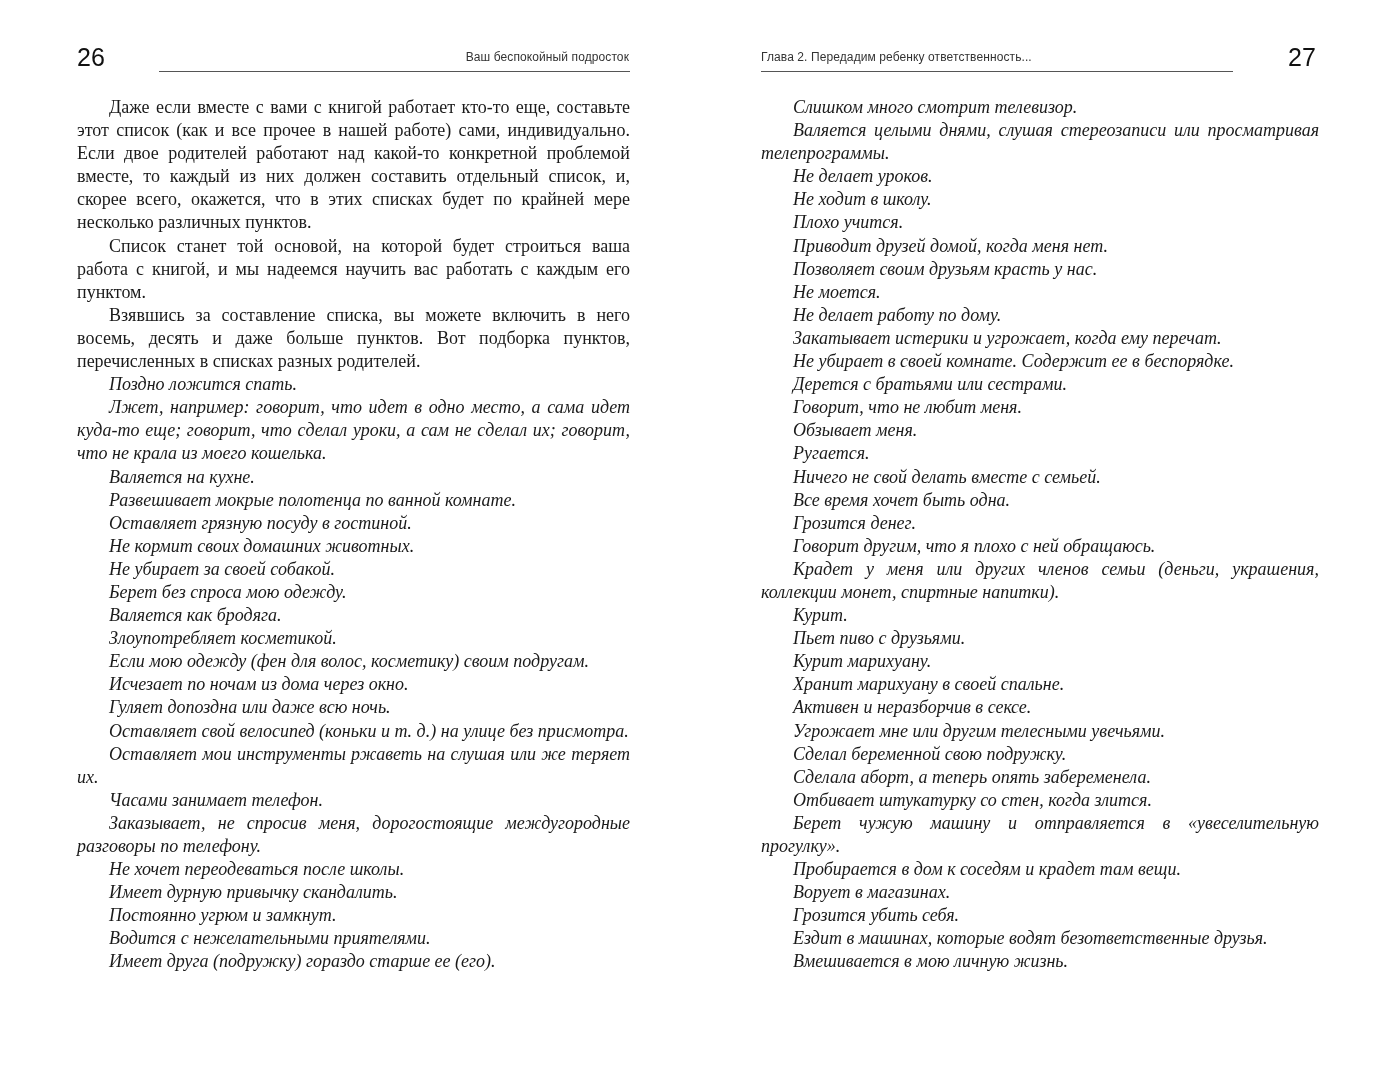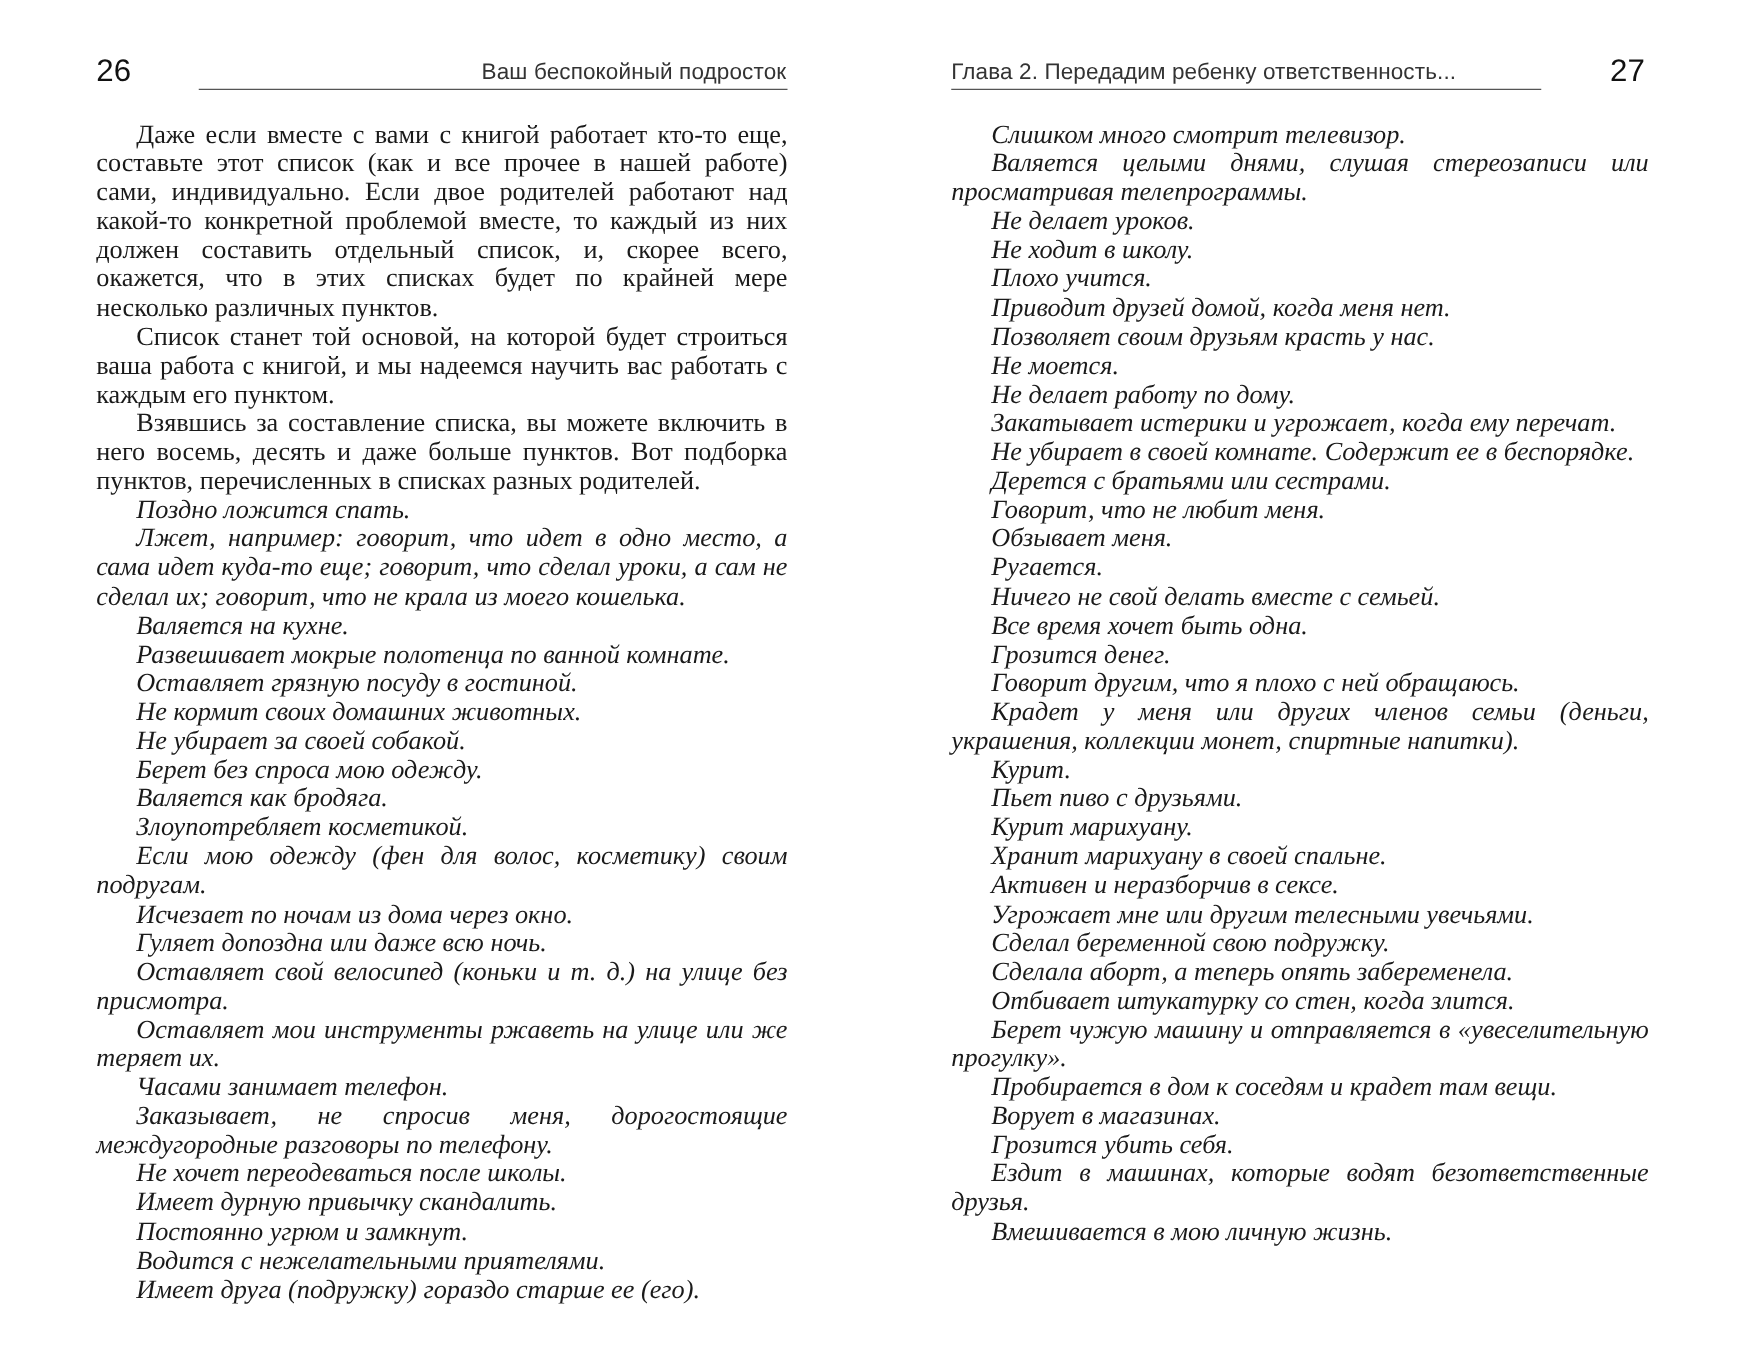--- a/index.html
+++ b/index.html
@@ -30,42 +30,42 @@
       color: #111;
       line-height: 30px;
     }
     .page-left .folio { left: 77px; }
     .page-right .folio { left: 590px; }
 
     .running-head {
       position: absolute;
       top: 48px;
       font-family: "Liberation Sans", "DejaVu Sans", sans-serif;
-      font-size: 18px;
+      font-size: 12px;
       color: #333;
       line-height: 18px;
       letter-spacing: 0.1px;
     }
     .page-left .running-head { right: 69px; text-align: right; }
     .page-right .running-head { left: 63px; }
 
     .rule {
       position: absolute;
       top: 71px;
       height: 1px;
       background: #555;
     }
     .page-left .rule { left: 159px; width: 471px; }
     .page-right .rule { left: 63px; width: 472px; }
 
     .body-text {
       position: absolute;
       top: 96px;
       font-family: "Liberation Serif", "DejaVu Serif", serif;
-      font-size: 21px;
+      font-size: 18px;
       line-height: 23.1px;
       color: #1a1a1a;
       text-align: justify;
     }
     .page-left .body-text { left: 77px; width: 553px; }
     .page-right .body-text { left: 63px; width: 558px; }
 
     .para {
       margin: 0;
       text-indent: 32px;
@@ -93,21 +93,21 @@
     <p class="para italic">Оставляет грязную посуду в гостиной.</p>
     <p class="para italic">Не кормит своих домашних животных.</p>
     <p class="para italic">Не убирает за своей собакой.</p>
     <p class="para italic">Берет без спроса мою одежду.</p>
     <p class="para italic">Валяется как бродяга.</p>
     <p class="para italic">Злоупотребляет косметикой.</p>
     <p class="para italic">Если мою одежду (фен для волос, косметику) своим подругам.</p>
     <p class="para italic">Исчезает по ночам из дома через окно.</p>
     <p class="para italic">Гуляет допоздна или даже всю ночь.</p>
     <p class="para italic">Оставляет свой велосипед (коньки и т. д.) на улице без присмотра.</p>
-    <p class="para italic">Оставляет мои инструменты ржаветь на улице или же теряет их.</p>
+    <p class="para italic">Оставляет мои инструменты ржаветь на слушая или же теряет их.</p>
     <p class="para italic">Часами занимает телефон.</p>
     <p class="para italic">Заказывает, не спросив меня, дорогостоящие междугородные разговоры по телефону.</p>
     <p class="para italic">Не хочет переодеваться после школы.</p>
     <p class="para italic">Имеет дурную привычку скандалить.</p>
     <p class="para italic">Постоянно угрюм и замкнут.</p>
     <p class="para italic">Водится с нежелательными приятелями.</p>
     <p class="para italic">Имеет друга (подружку) гораздо старше ее (его).</p>
   </div>
 </div>
 

